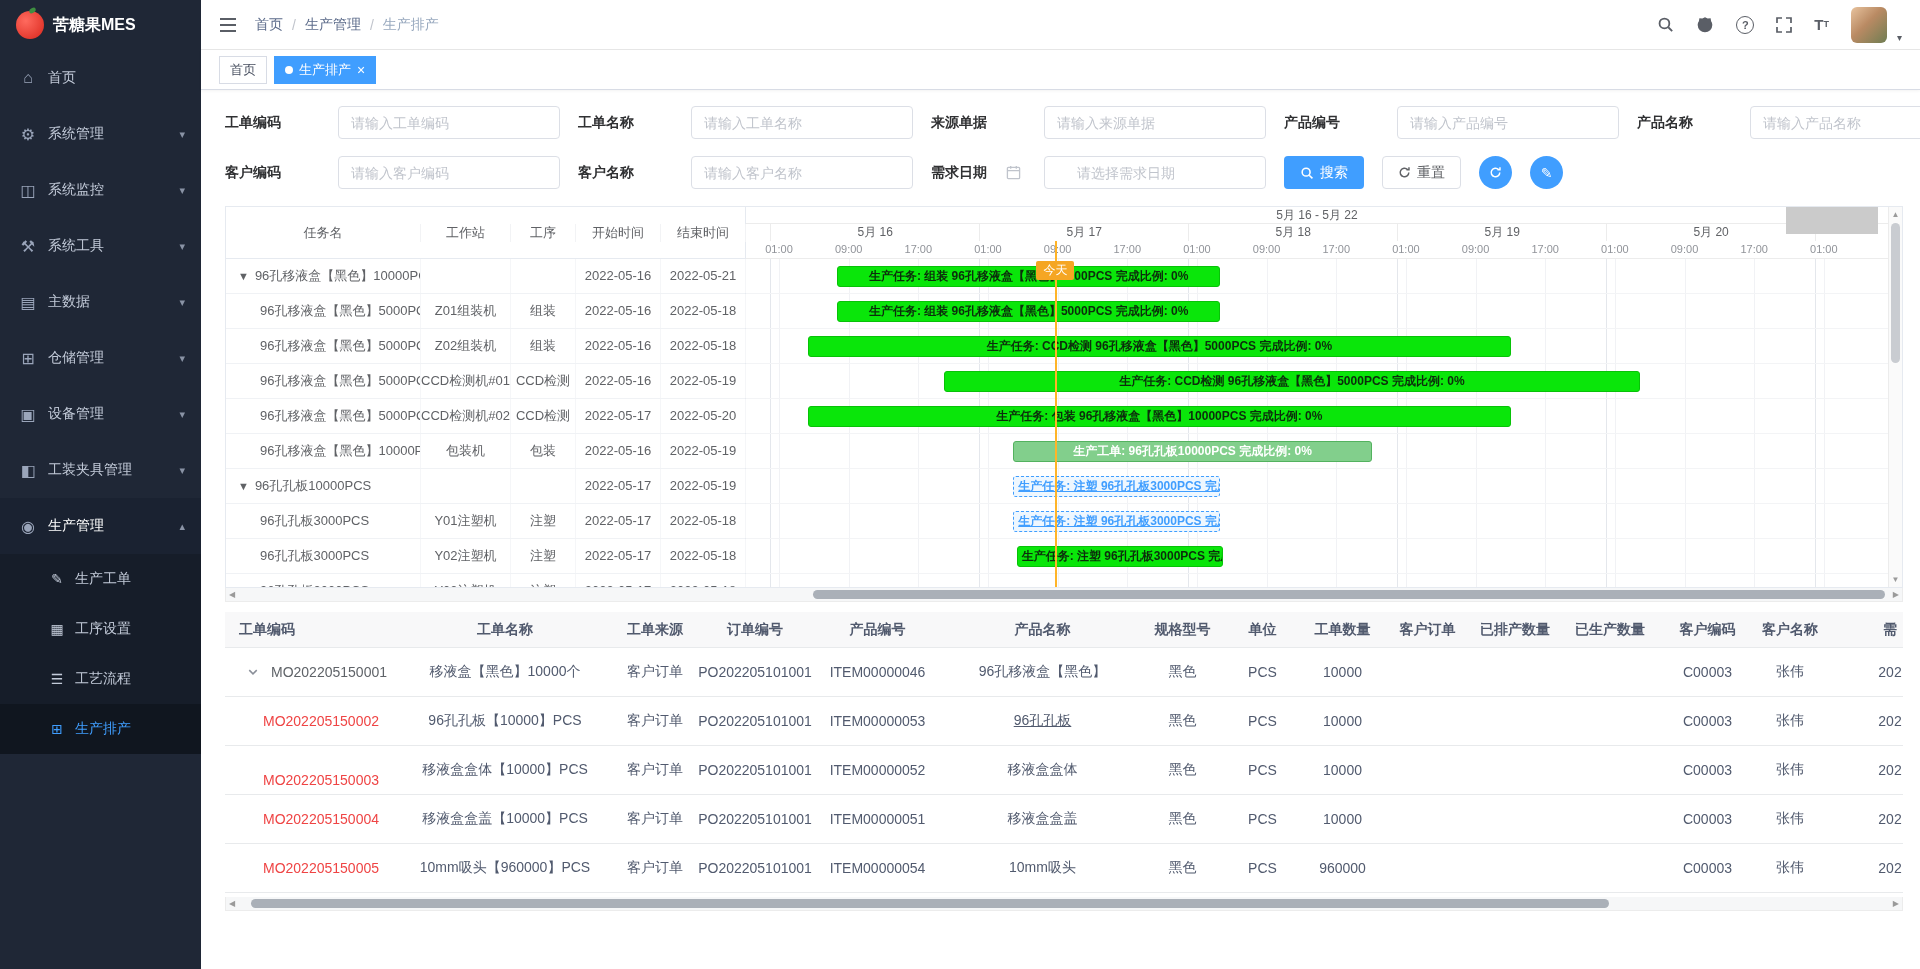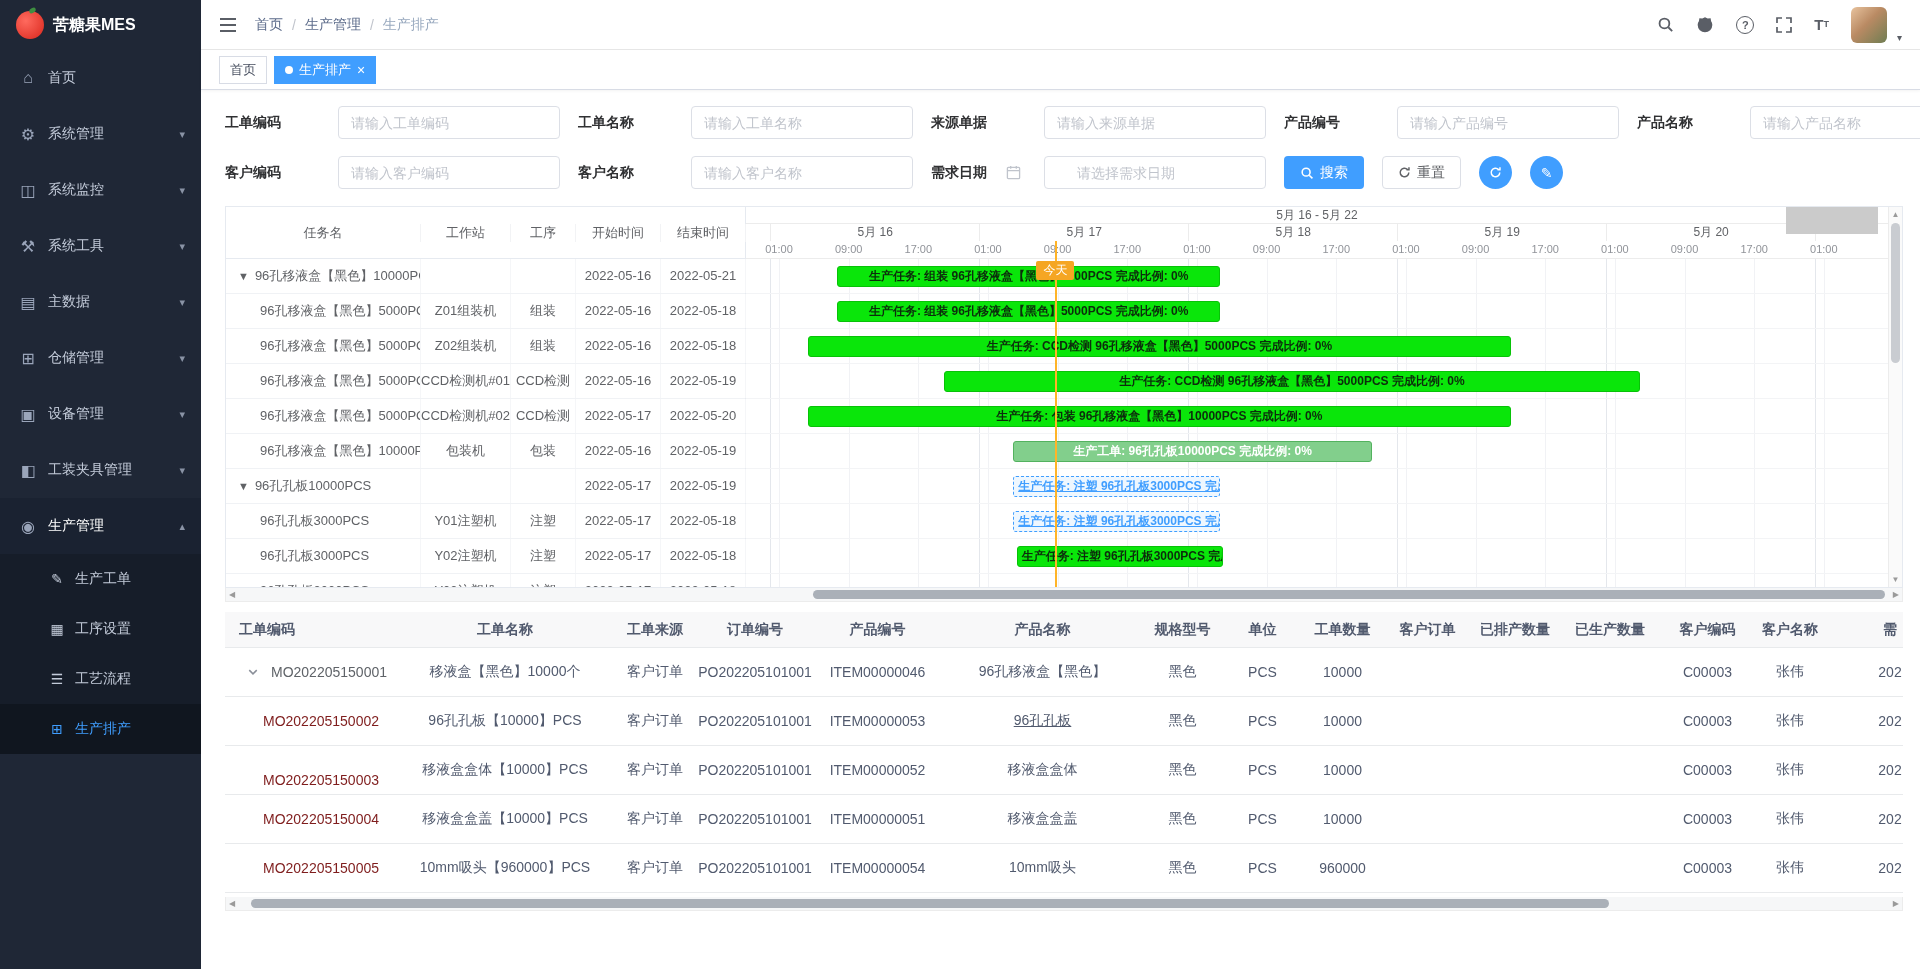--- a/index.html
+++ b/index.html
@@ -103,21 +103,21 @@
 
   
   .worktable { margin-top:10px; overflow:hidden; }
   .wt-header { display:flex; height:36px; align-items:center; background:#f8f8f9; border-bottom:1px solid #e8eaec; overflow:hidden; }
   .wt-hcell { flex-shrink:0; font-size:14px; font-weight:bold; color:#515a6e; text-align:center; white-space:nowrap; overflow:hidden; }
   .wt-hcell.left { text-align:left; padding-left:14px; }
   .wt-row { display:flex; height:49px; align-items:center; border-bottom:1px solid #e8eaec; overflow:hidden; cursor:pointer; }
   .wt-cell { flex-shrink:0; font-size:14px; color:#515a6e; text-align:center; white-space:nowrap; overflow:hidden; }
   .wt-cell.code { text-align:left; padding-left:14px; display:flex; align-items:center; }
   .wt-caret { width:24px; display:inline-flex; align-items:center; flex-shrink:0; }
-  .link { color:#7f1d1d; cursor:pointer; }
+  .link { color:#ef4444; cursor:pointer; }
   .link.muted { color:#5f6368; }
   .table-hscroll { margin-top:4px; }
 </style>
 </head>
 <body>
 
 <div class="app">
 
   <aside class="sidebar">
     <div class="logo">

